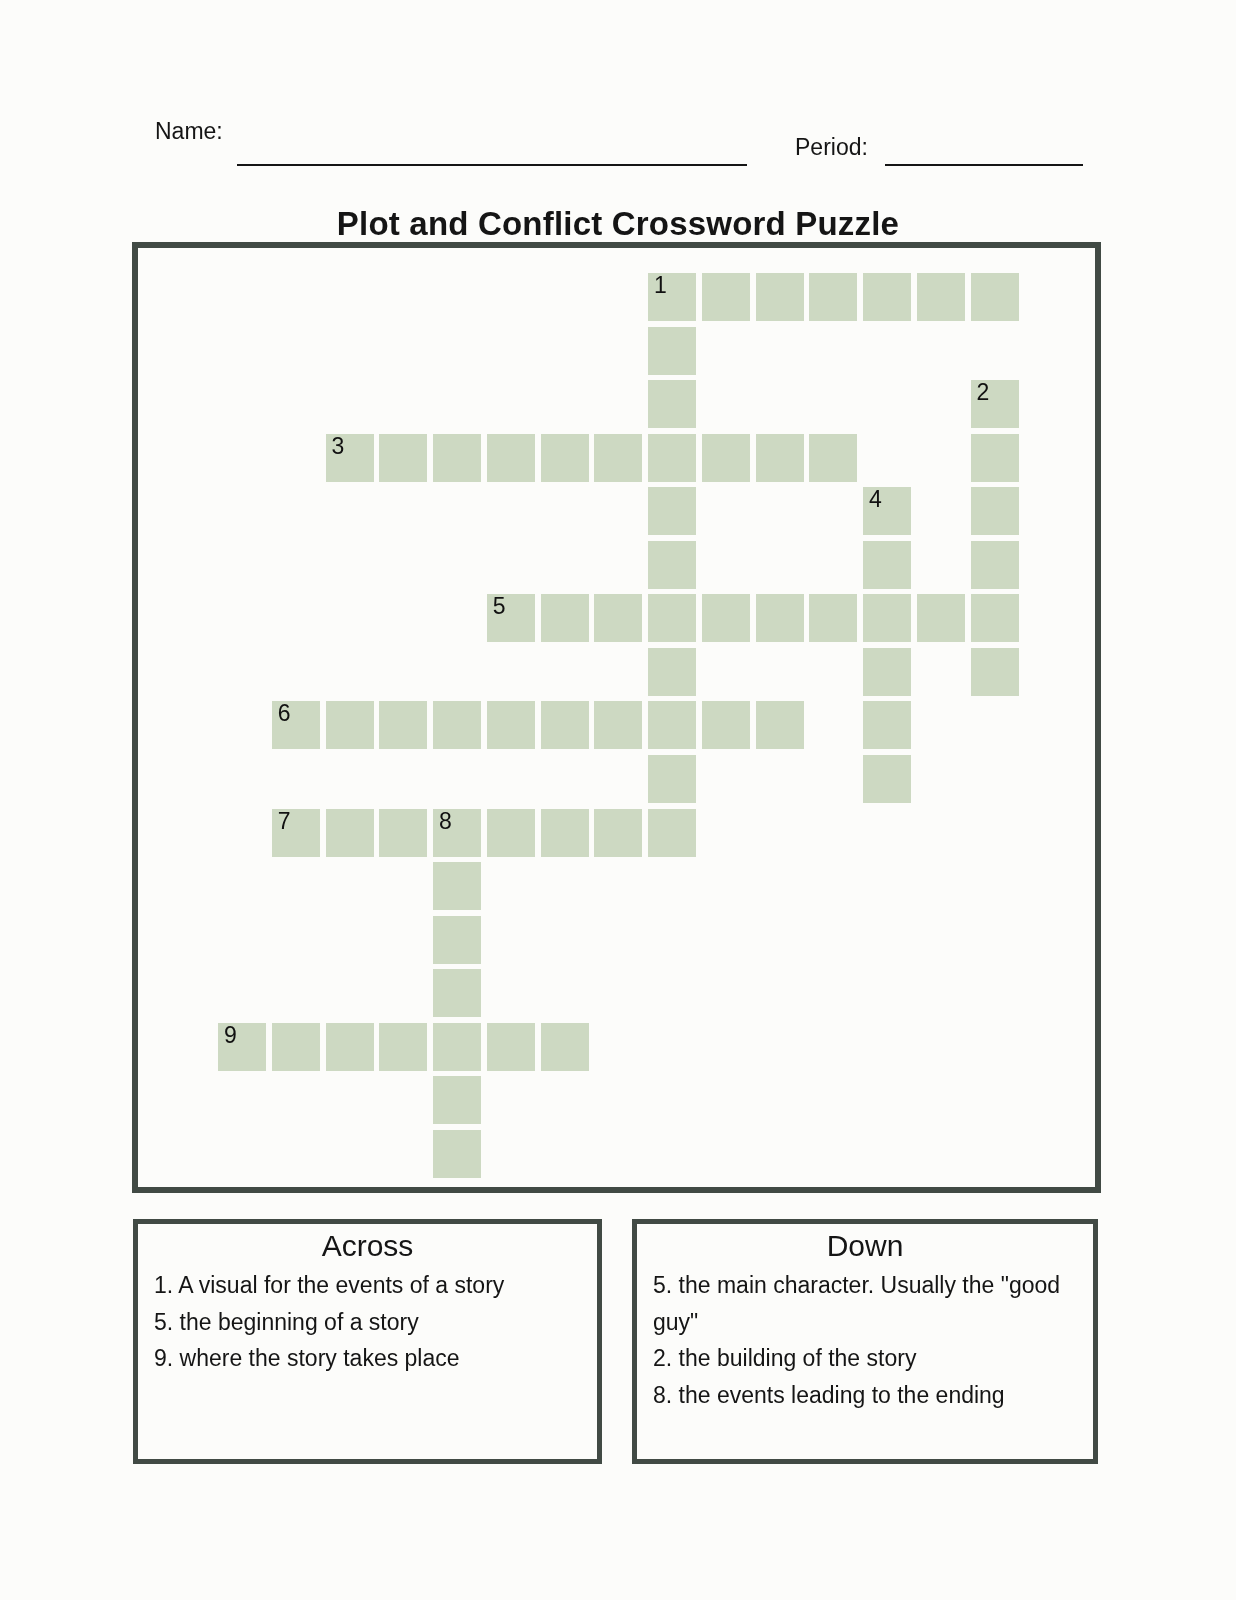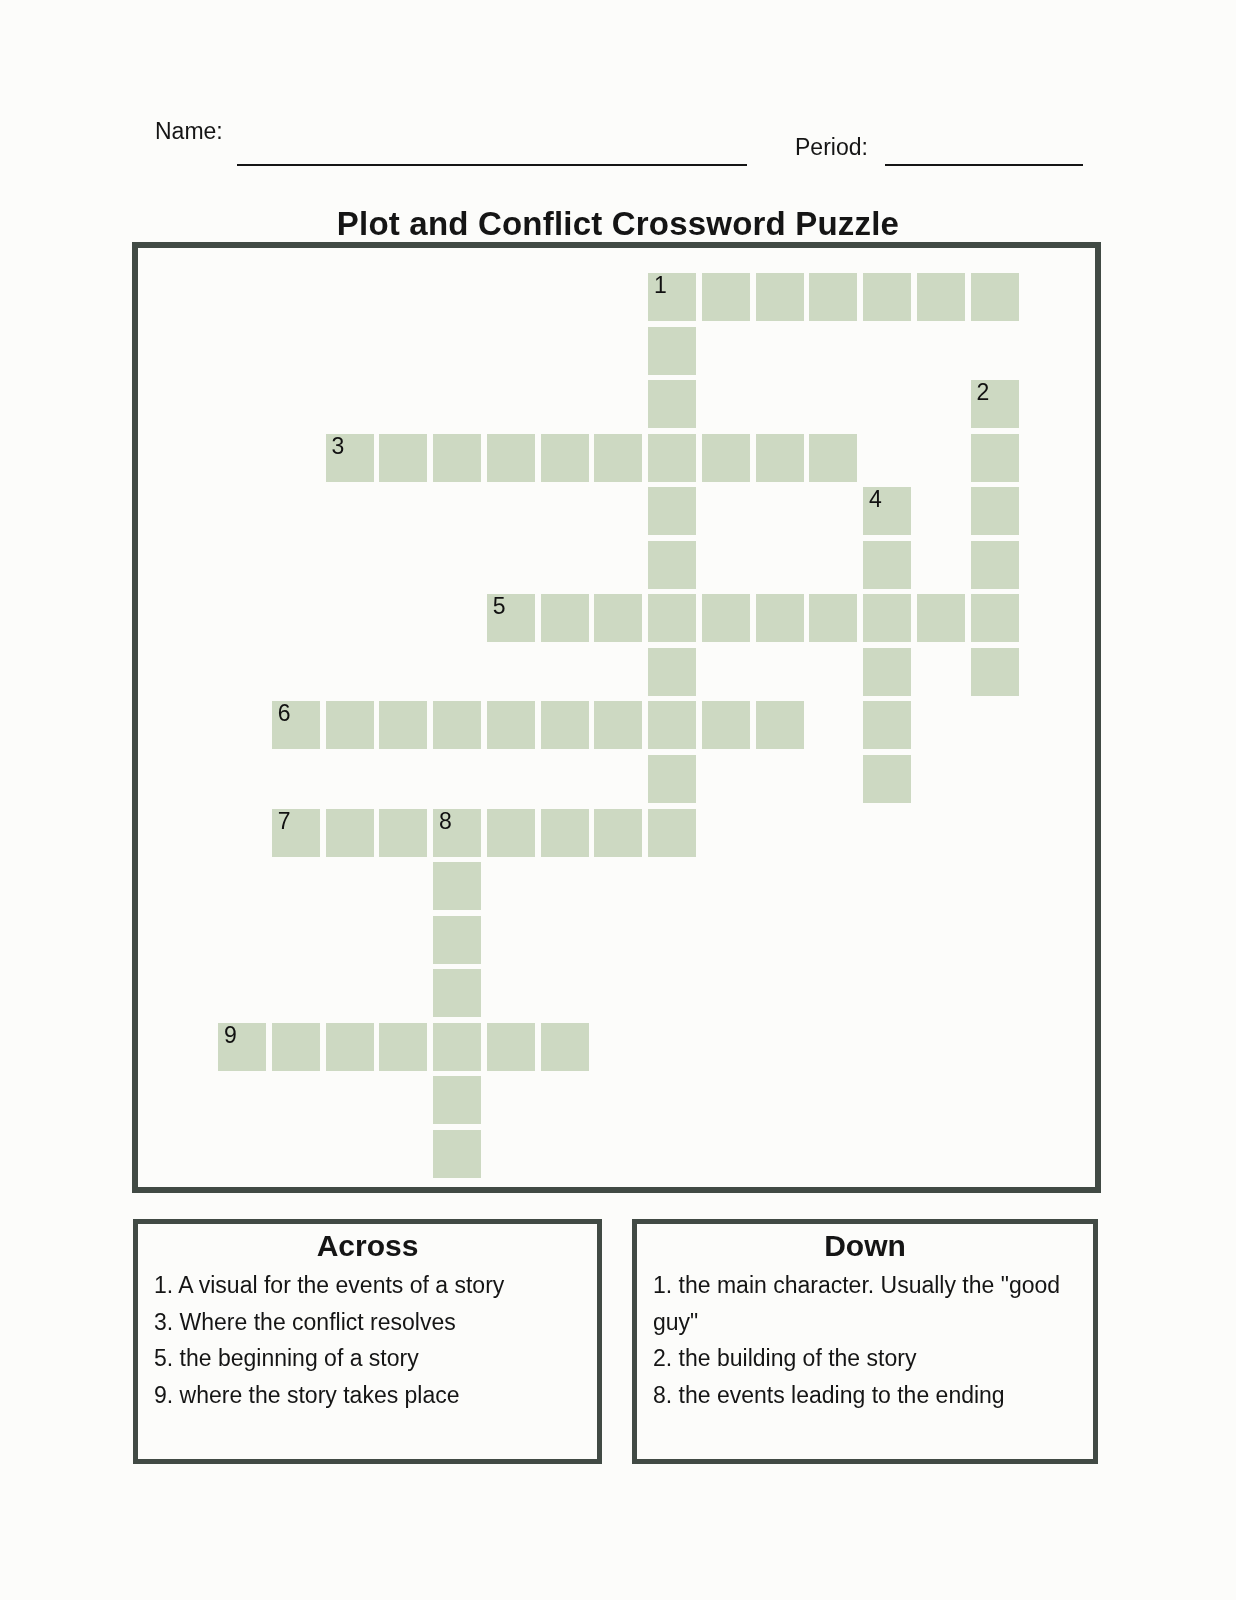--- a/index.html
+++ b/index.html
@@ -34,21 +34,21 @@
   
   .clue-box{
     position:absolute;box-sizing:border-box;
     border:5px solid var(--frame,#414a44);
     background:var(--page-bg,#fcfcfa);
   }
   .clue-box.across{left:133px;top:1219px;width:469px;height:245px;}
   .clue-box.down  {left:632px;top:1219px;width:466px;height:245px;}
   .clue-title{
     margin:5px 0 4px 0;text-align:center;
-    font-size:30px;font-weight:700;line-height:34px;
+    font-size:30px;font-weight:400;line-height:34px;
   }
   .clue-list{
     list-style:none;margin:4px 0 0 0;padding:0 2px 0 16px;
     font-size:23px;line-height:36.6px;font-weight:400;
   }
 </style>
 </head>
 <body style="--page-bg: #fcfcfa; --ink: #151515; --frame: #414a44; --cell: #cdd9c2;">
 
 <span class="hdr-label" style="left:155px;top:118px">Name:</span>
@@ -150,26 +150,25 @@
     <div class="cell" style="left: 348.75px; top: 774.7px; width: 48px; height: 48px;"></div>
     <div class="cell" style="left: 402.5px; top: 774.7px; width: 48px; height: 48px;"></div>
     <div class="cell" style="left: 295px; top: 828.25px; width: 48px; height: 48px;"></div>
     <div class="cell" style="left: 295px; top: 881.8px; width: 48px; height: 48px;"></div>
   </div>
 
 <div class="clue-box across">
   <h2 class="clue-title">Across</h2>
   <ul class="clue-list">
       <li>1. A visual for the events of a story</li>
-      <li>3. Where the conflict resolves</li>
       <li>5. the beginning of a story</li>
       <li>9. where the story takes place</li>
     </ul>
 </div>
 
 <div class="clue-box down">
   <h2 class="clue-title">Down</h2>
   <ul class="clue-list">
-      <li>1. the main character. Usually the "good guy"</li>
+      <li>5. the main character. Usually the "good guy"</li>
       <li>2. the building of the story</li>
       <li>8. the events leading to the ending</li>
     </ul>
 </div>
 
 </body></html>

